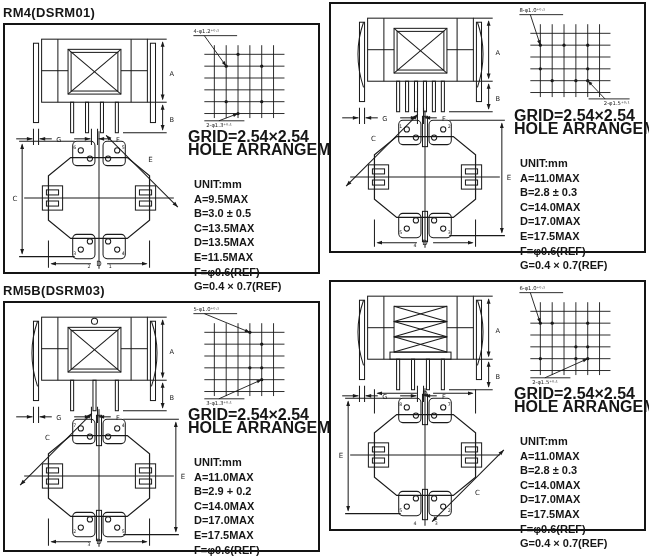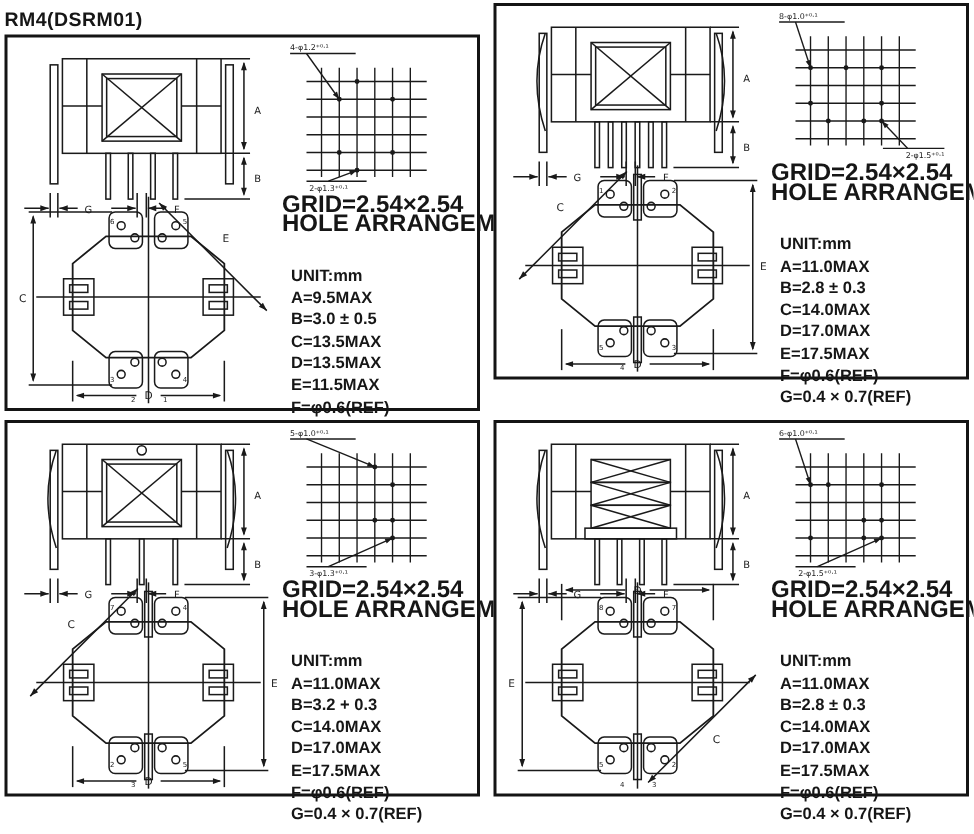--- a/index.html
+++ b/index.html
@@ -316,20 +316,21 @@
           <div>C=14.0MAX</div>
           <div>D=17.0MAX</div>
           <div>E=17.5MAX</div>
           <div>F=φ0.6(REF)</div>
           <div>G=0.4 × 0.7(REF)</div>
         </div>
     </div>
   </section>
 
   <section class="quadrant">
+    <h2 class="q-title">RM5B(DSRM03)</h2>
     <div class="q-box">
       <svg class="side-svg" viewBox="0 0 165 118">
           <g>
             <rect x="22" y="14" width="5" height="78" rx="0" fill="none" stroke="#1a1a1a" stroke-width="1"></rect>
             <rect x="137" y="14" width="5" height="78" rx="0" fill="none" stroke="#1a1a1a" stroke-width="1"></rect>
             <path d="M 26 14 Q 15 45 26 78" fill="none" stroke="#1a1a1a" stroke-width="1"></path>
             <path d="M 138 14 Q 149 45 138 78" fill="none" stroke="#1a1a1a" stroke-width="1"></path>
             <rect x="30" y="10" width="104" height="62" rx="0" fill="none" stroke="#1a1a1a" stroke-width="1"></rect>
             <line x1="46" y1="10" x2="46" y2="72" stroke="#1a1a1a" stroke-width="1"></line>
             <line x1="118" y1="10" x2="118" y2="72" stroke="#1a1a1a" stroke-width="1"></line>
@@ -448,21 +449,21 @@
             <text x="66" y="20" font-size="4.6" text-anchor="middle" fill="#1a1a1a" font-family="&quot;DejaVu Sans&quot;, sans-serif">7</text>
             <text x="114" y="20" font-size="4.6" text-anchor="middle" fill="#1a1a1a" font-family="&quot;DejaVu Sans&quot;, sans-serif">4</text>
             <text x="66" y="124" font-size="4.6" text-anchor="middle" fill="#1a1a1a" font-family="&quot;DejaVu Sans&quot;, sans-serif">2</text>
             <text x="114" y="124" font-size="4.6" text-anchor="middle" fill="#1a1a1a" font-family="&quot;DejaVu Sans&quot;, sans-serif">5</text>
             <text x="80" y="137" font-size="4.6" text-anchor="middle" fill="#1a1a1a" font-family="&quot;DejaVu Sans&quot;, sans-serif">3</text>
           </g>
         </svg>
       <div class="specs">
           <div>UNIT:mm</div>
           <div>A=11.0MAX</div>
-          <div>B=3.2 + 0.3</div>
+          <div>B=2.9 + 0.2</div>
           <div>C=14.0MAX</div>
           <div>D=17.0MAX</div>
           <div>E=17.5MAX</div>
           <div>F=φ0.6(REF)</div>
           <div>G=0.4 × 0.7(REF)</div>
         </div>
     </div>
   </section>
 
   <section class="quadrant">

